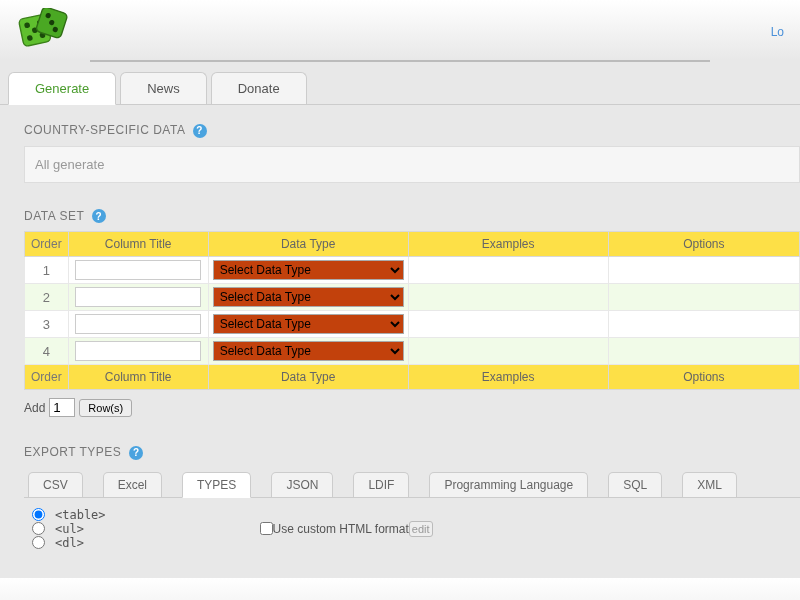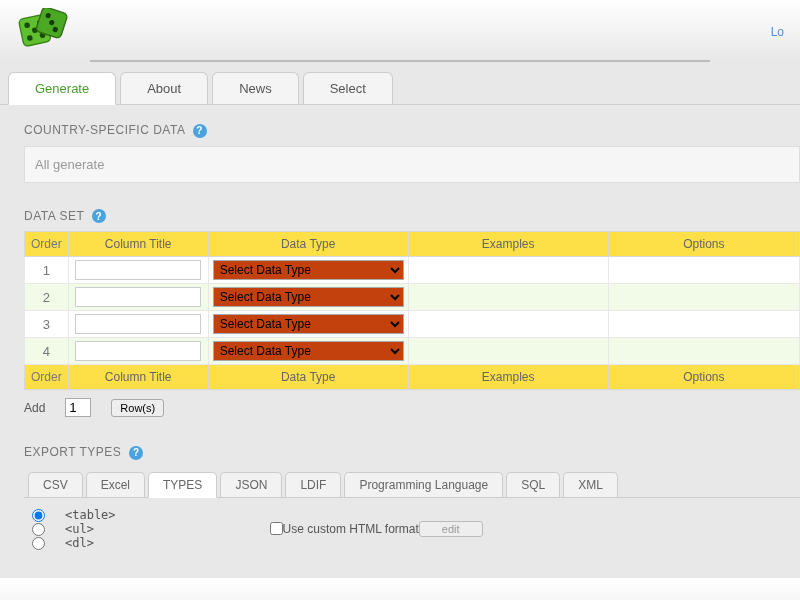--- a/index.html
+++ b/index.html
@@ -26,31 +26,31 @@
 .grid { border-collapse: collapse; width: 100%; margin-bottom: 8px;}
 .grid th { background: #fde047; font-weight: normal; color: #666; padding: 5px 6px; border: 1px solid #d8d8d8; font-size: 12px;}
 .grid td { border: 1px solid #e8e8e8; padding: 3px 4px; text-align: center; background: #fff;}
 .grid tr.alt td { background: #f1fbe8; }
 .grid .order { width: 40px; text-align:center; color:#777;}
 .grid .coltitle { width: 140px;}
 .grid .datatype { width: 200px;}
 .grid .examples { width: 200px;}
 .grid input[type=text]{ width: 96%; border:1px solid #ccc; padding:2px 3px; font-size:12px;}
 .grid select { width: 100%; border:1px solid #aaa; padding:1px 2px; font-size:12px; background:#c2410c;}
-.addrow { margin: 6px 0 28px; font-size: 12px; color:#555; display:flex; align-items:center; gap:20px;}
+.addrow { margin: 6px 0 28px; font-size: 12px; color:#555; display:flex; align-items:center; gap:4px;}
 .addrow input[type=text]{ width:26px; border:1px solid #aaa; padding:1px 3px; text-align:left;}
 .addrow button{ border:1px solid #aaa; background:#eee; padding:2px 8px; border-radius:3px; font-size:11px; cursor:pointer;}
-.exporttabs { display:flex; gap:3px; border-bottom:1px solid #ccc; padding: 4px 4px 0;}
+.exporttabs { display:flex; gap:20px; border-bottom:1px solid #ccc; padding: 4px 4px 0;}
 .etab { padding: 5px 14px; border:1px solid #ccc; border-bottom:none; border-radius:5px 5px 0 0; background:#f2f2f2; font-size:12px; color:#666; cursor:pointer;}
 .etab.active { background:#fff; margin-bottom:-1px; border-bottom:1px solid #fff;}
 .formatrow { padding: 10px 8px; display:flex; align-items:center; gap:14px; font-size:12px; color:#555;}
-.formatrow label{ display:flex; align-items:flex-end; gap:20px; font-family: monospace;}
+.formatrow label{ display:flex; align-items:flex-start; gap:10px; font-family: monospace;}
 .formatrow .lbl{ font-family: "Lucida Grande", sans-serif; width:140px;}
 .custom { display:flex; align-items:center; margin-left: 140px; font-family: "Lucida Grande", sans-serif;}
-.editbtn { border:1px solid #bbb; background:#eee; padding:1px 22px; border-radius:3px; font-size:11px; color:#999;}
+.editbtn { border:1px solid #bbb; background:#eee; padding:1px 2px; border-radius:3px; font-size:11px; color:#999;}
 </style>
 </head>
 <body>
 
 <div class="header">
   <svg class="logo" viewBox="0 0 60 52">
     <g transform="translate(6,8) rotate(-12 20 20)">
       <rect x="0" y="0" width="30" height="30" rx="5" fill="#5fbf2e" stroke="#3a8018" stroke-width="1.5"></rect>
       <circle cx="8" cy="8" r="3" fill="#1a4a0a"></circle>
         <circle cx="22" cy="8" r="3" fill="#1a4a0a"></circle>
@@ -64,23 +64,22 @@
         <circle cx="20" cy="20" r="2.8" fill="#163d08"></circle>
       <circle cx="14" cy="14" r="2.8" fill="#163d08"></circle>
     </g>
   </svg>
   <a class="login">Lo</a>
 </div>
 <hr class="rule">
 
 <div class="tabs" id="main-tabs">
     <div class="tab active">Generate</div>
-    <div class="tab">About</div>
     <div class="tab">News</div>
-    <div class="tab">Select</div>
+    <div class="tab">Donate</div>
   </div>
 
 <div class="main">
 
   <div class="section-title">
     <span>COUNTRY-SPECIFIC DATA</span>
     <span class="help">?</span>
   </div>
   <div class="countrybox">All generate</div>
 

